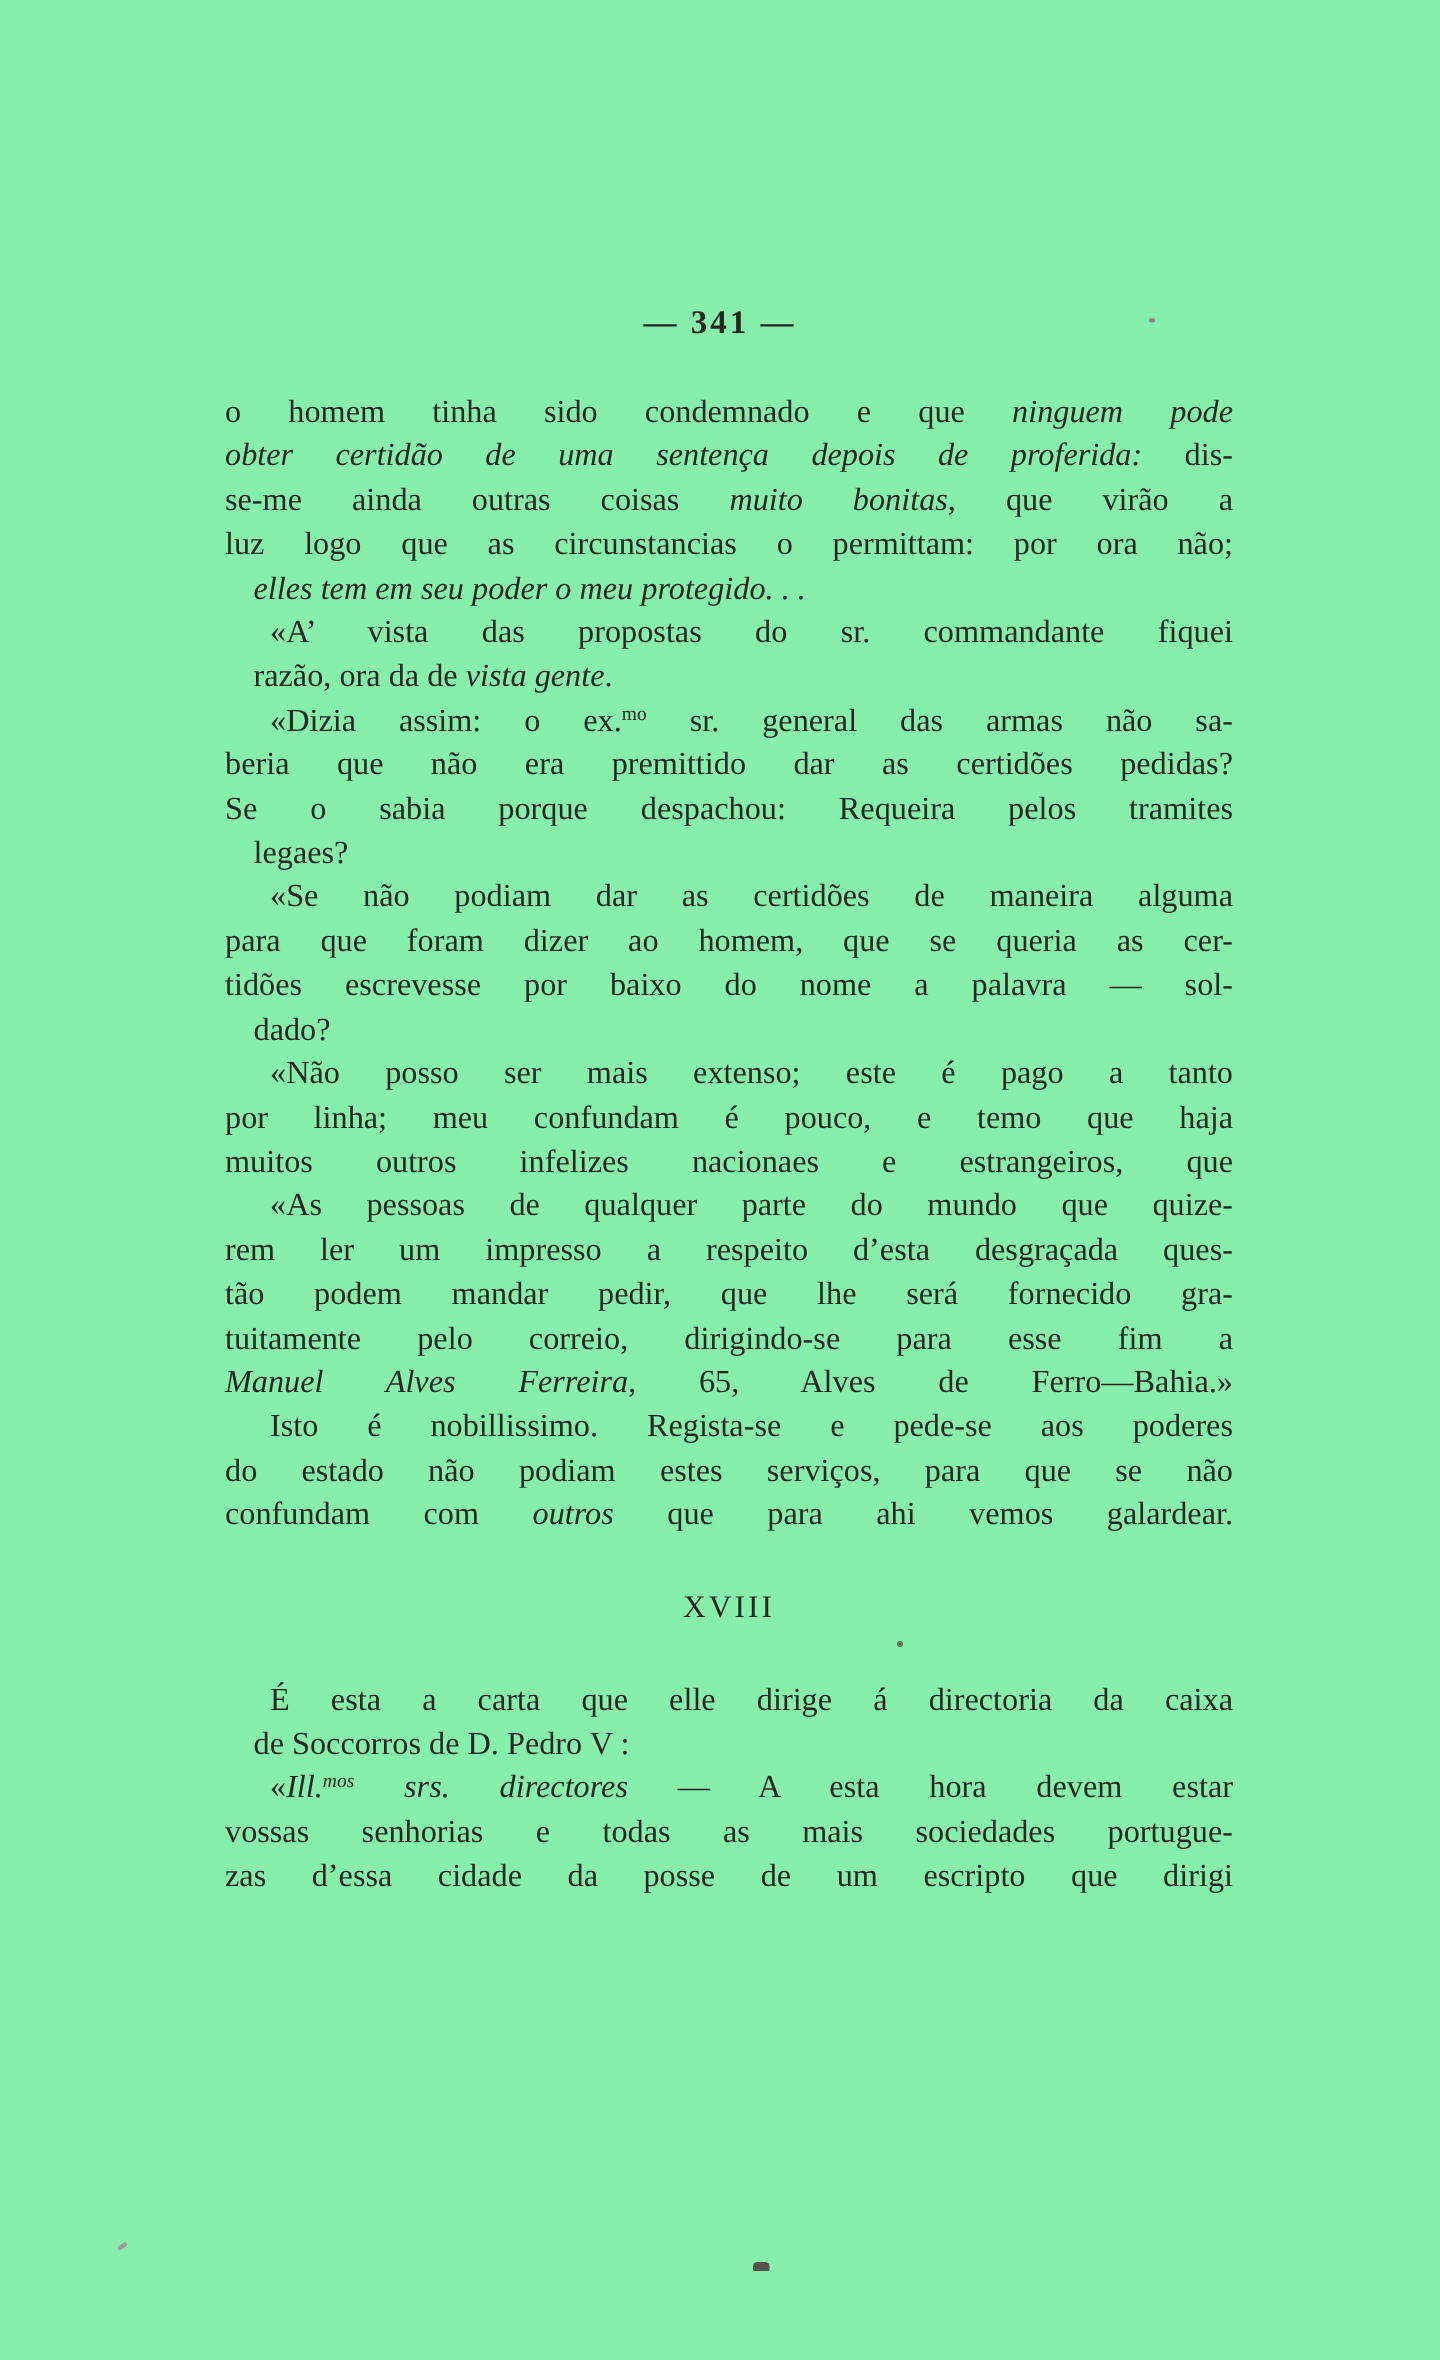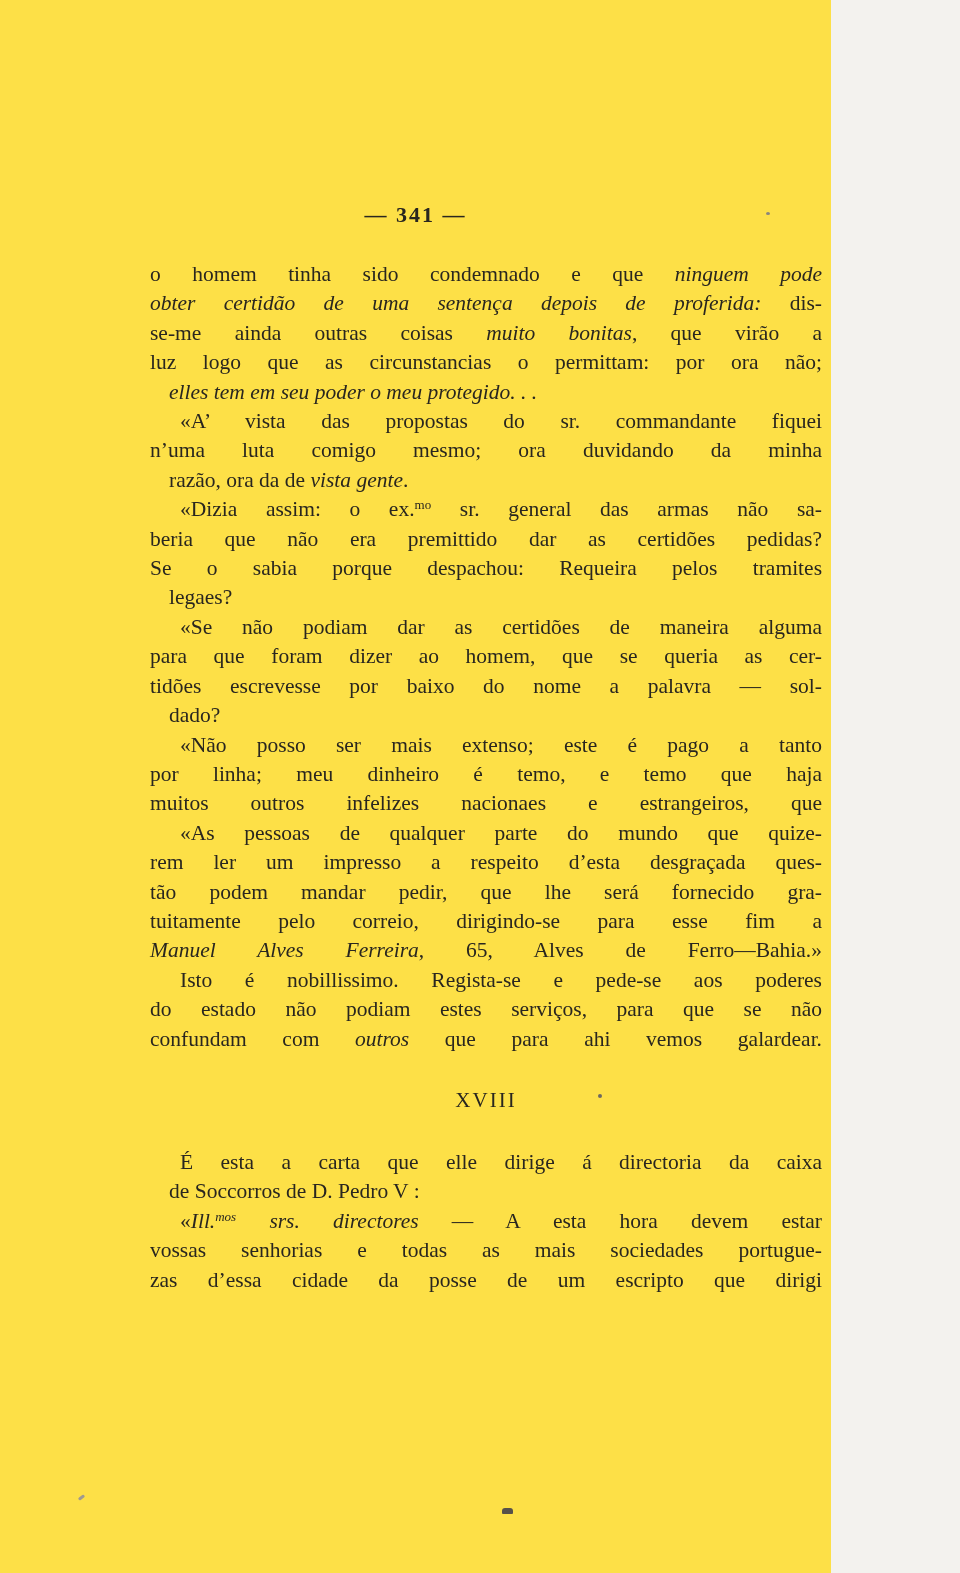--- a/index.html
+++ b/index.html
@@ -4,22 +4,22 @@
 <style>
   * { box-sizing: border-box; }
   html, body { margin: 0; padding: 0; }
   body {
     width: 960px; height: 1573px;
     background: #f3f2ee;
     font-family: "Liberation Serif", "DejaVu Serif", serif;
   }
   .page {
     position: relative;
-    width: 831px; height: 1573px;
-    background: #fde047;
+    width: 960px; height: 1573px;
+    background: #86efac;
     color: #29261f;
     overflow: hidden;
   }
   .page-number {
     position: absolute;
     top: 202px; left: 0; width: 100%;
     text-align: center;
     font-size: 22px;
     font-weight: 700;
     letter-spacing: 2px;
@@ -59,38 +59,37 @@
   <div class="content">
       <div class="para">
         <div class="line"><span>o homem tinha sido condemnado e que </span><span class="it">ninguem pode</span></div>
         <div class="line"><span class="it">obter certidão de uma sentença depois de proferida:</span><span> dis-</span></div>
         <div class="line"><span>se-me ainda outras coisas </span><span class="it">muito bonitas</span><span>, que virão a</span></div>
         <div class="line"><span>luz logo que as circunstancias o permittam: por ora não;</span></div>
         <div class="line left"><span class="it">elles tem em seu poder o meu protegido. . .</span></div>
       </div>
       <div class="para indent">
         <div class="line"><span>«A’ vista das propostas do sr. commandante fiquei</span></div>
-        <div class="line"><span>n’uma luta comigo mesmo; ora duvidando da minha</span></div>
         <div class="line left"><span>razão, ora da de </span><span class="it">vista gente</span><span>.</span></div>
       </div>
       <div class="para indent">
         <div class="line"><span>«Dizia assim: o ex.</span><span class="sup">mo</span><span> sr. general das armas não sa-</span></div>
         <div class="line"><span>beria que não era premittido dar as certidões pedidas?</span></div>
         <div class="line"><span>Se o sabia porque despachou: Requeira pelos tramites</span></div>
         <div class="line left"><span>legaes?</span></div>
       </div>
       <div class="para indent">
         <div class="line"><span>«Se não podiam dar as certidões de maneira alguma</span></div>
         <div class="line"><span>para que foram dizer ao homem, que se queria as cer-</span></div>
         <div class="line"><span>tidões escrevesse por baixo do nome a palavra — sol-</span></div>
         <div class="line left"><span>dado?</span></div>
       </div>
       <div class="para indent">
         <div class="line"><span>«Não posso ser mais extenso; este é pago a tanto</span></div>
-        <div class="line"><span>por linha; meu dinheiro é temo, e temo que haja</span></div>
+        <div class="line"><span>por linha; meu confundam é pouco, e temo que haja</span></div>
         <div class="line"><span>muitos outros infelizes nacionaes e estrangeiros, que</span></div>
       </div>
       <div class="para indent">
         <div class="line"><span>«As pessoas de qualquer parte do mundo que quize-</span></div>
         <div class="line"><span>rem ler um impresso a respeito d’esta desgraçada ques-</span></div>
         <div class="line"><span>tão podem mandar pedir, que lhe será fornecido gra-</span></div>
         <div class="line"><span>tuitamente pelo correio, dirigindo-se para esse fim a</span></div>
         <div class="line"><span class="it">Manuel Alves Ferreira</span><span>, 65, Alves de Ferro—Bahia.»</span></div>
       </div>
       <div class="para indent">

